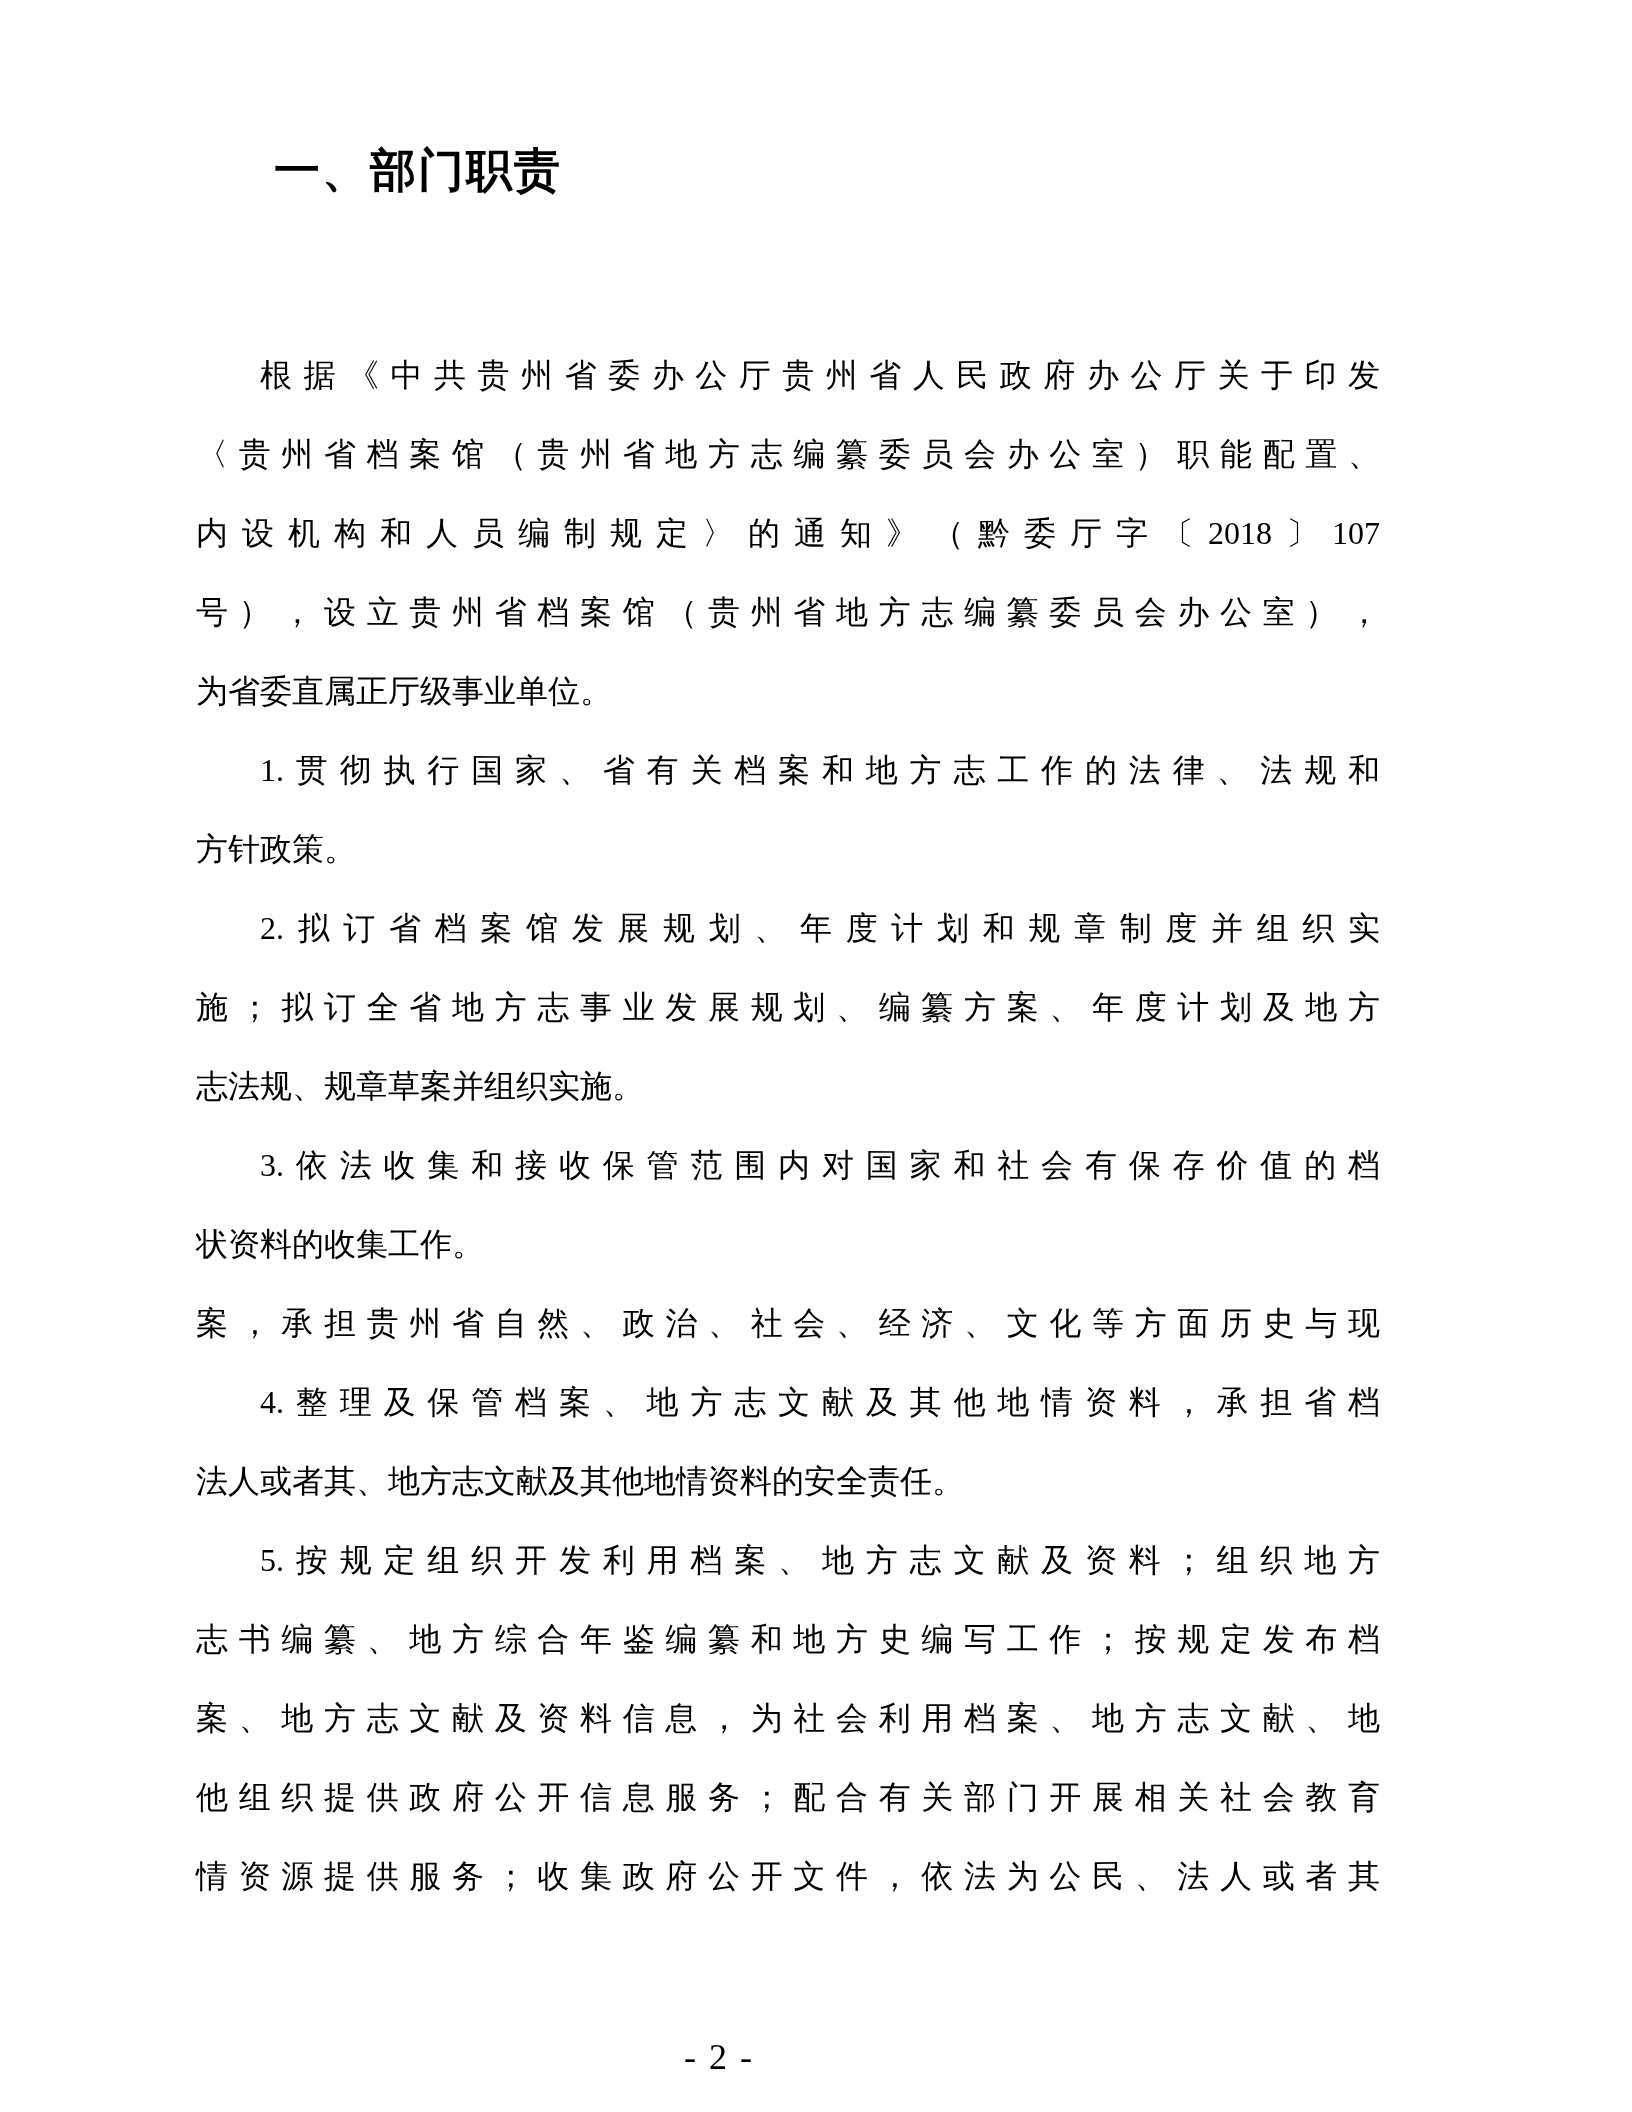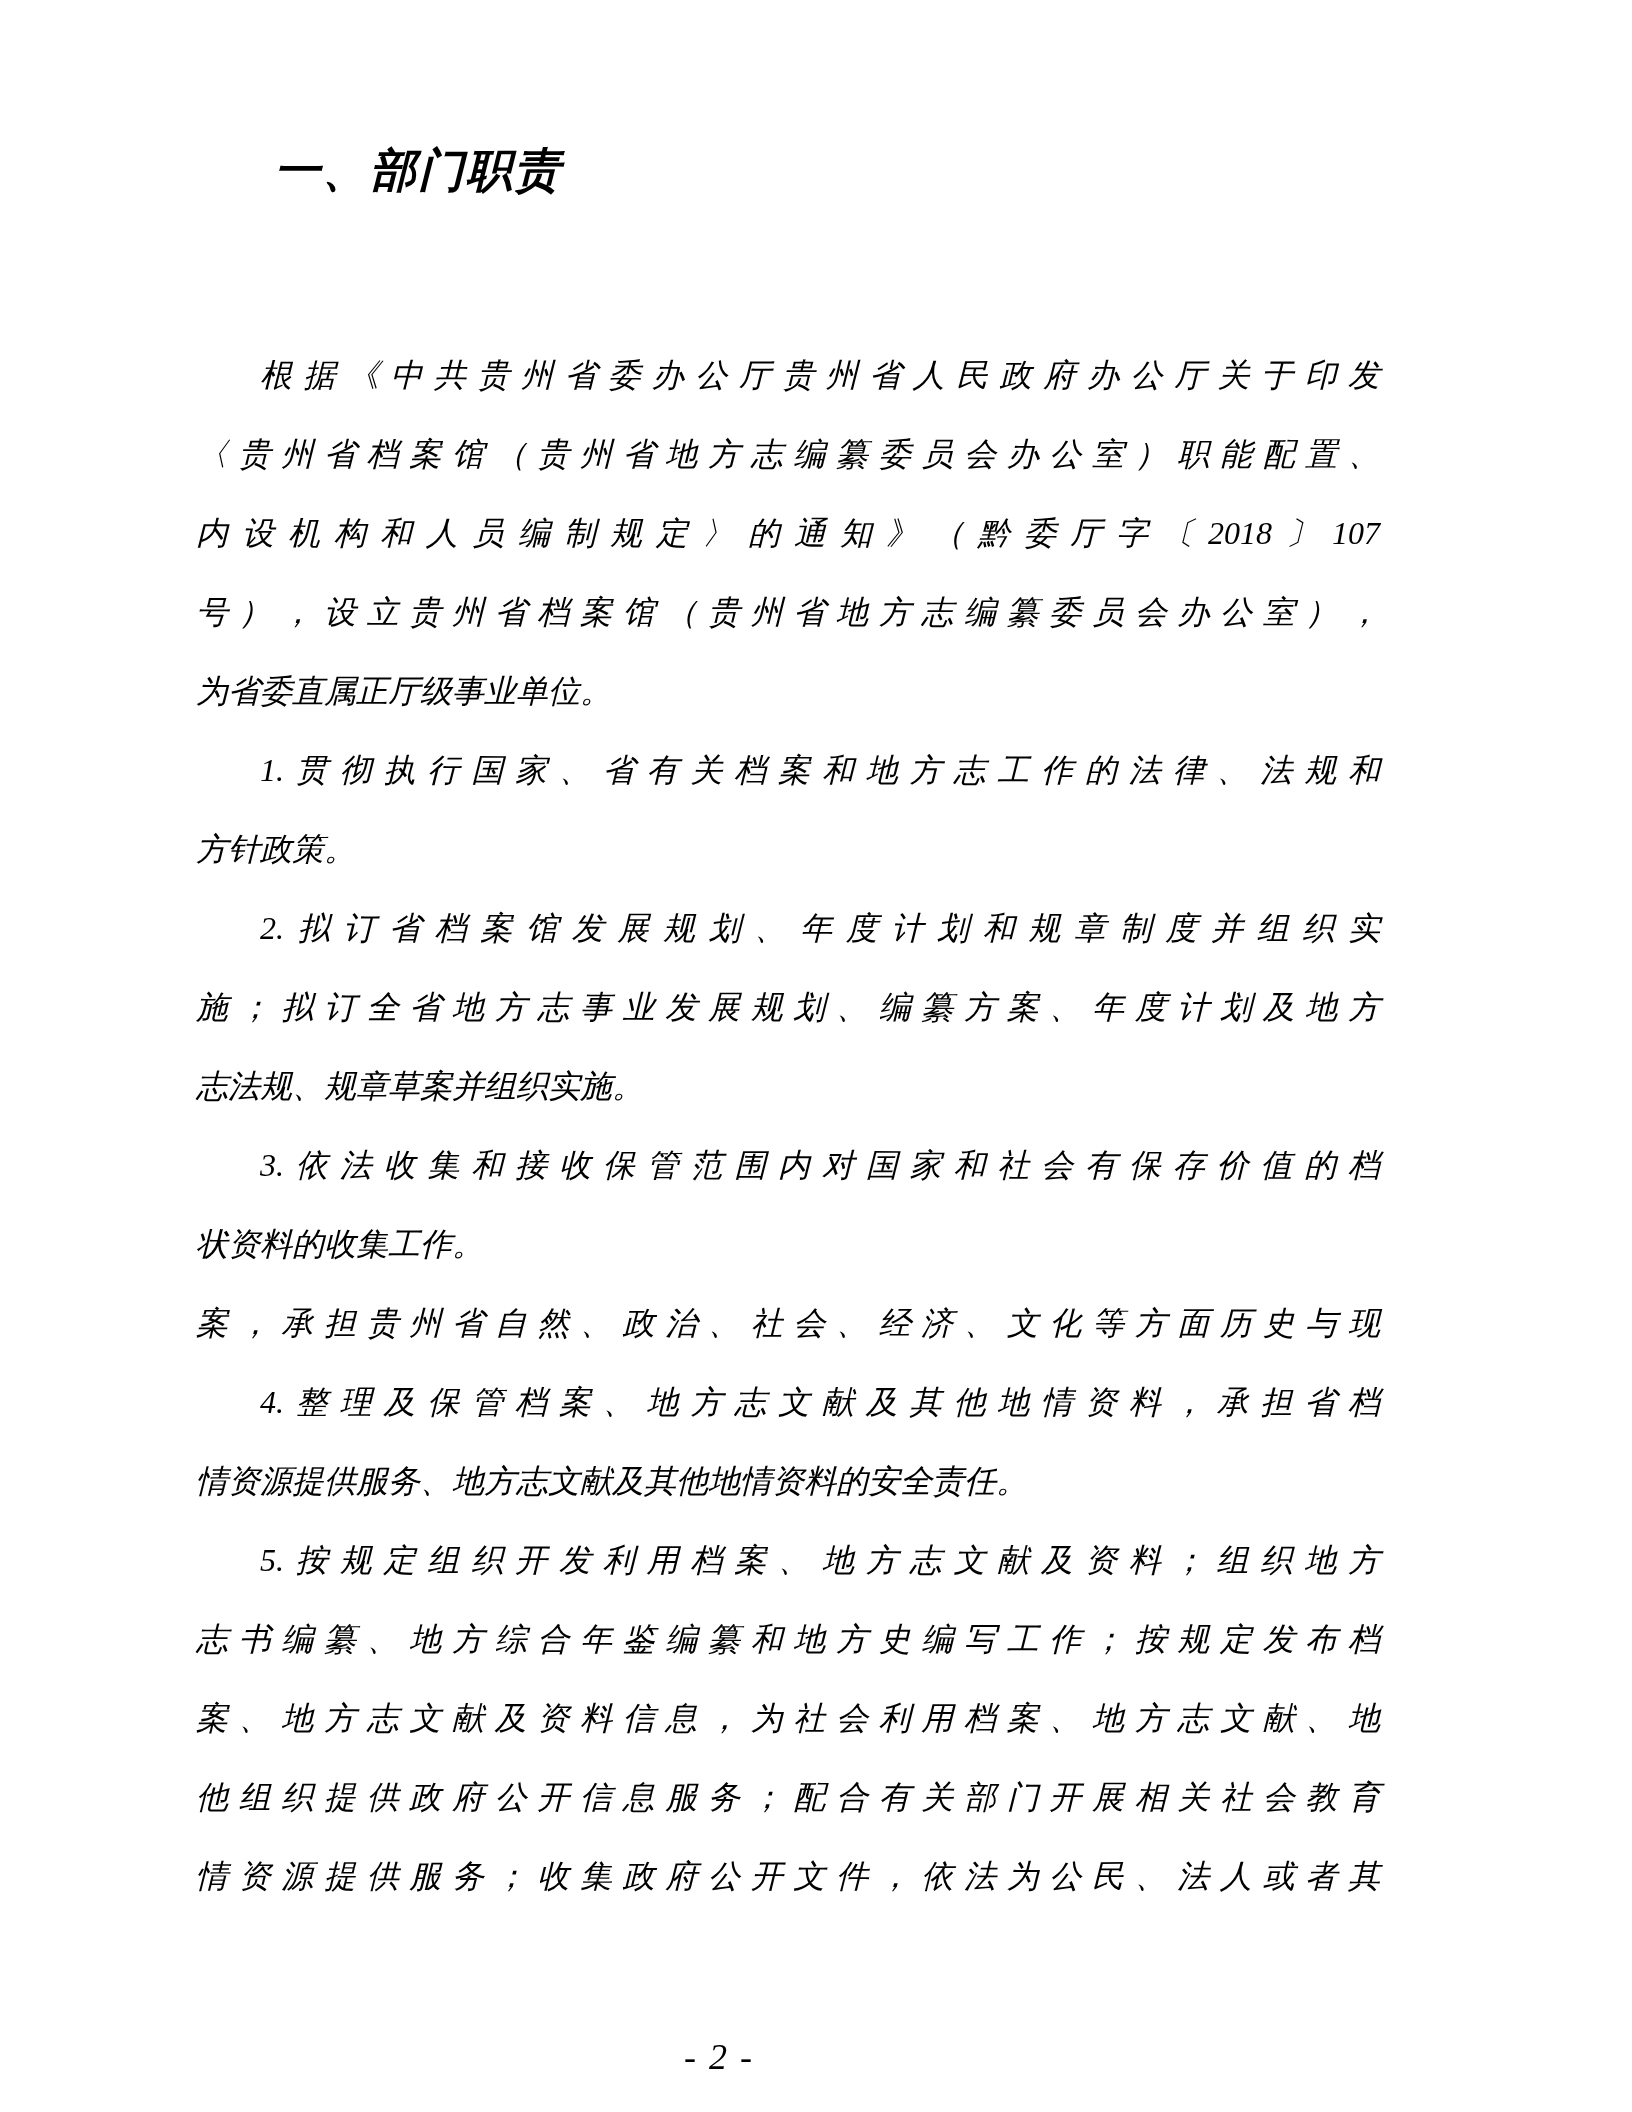--- a/index.html
+++ b/index.html
@@ -8,21 +8,20 @@
     background: #ffffff;
   }
   .page {
     position: relative;
     width: 1438px;
     height: 2112px;
     background: #ffffff;
     overflow: hidden;
     font-family: "Liberation Serif", "DejaVu Serif", serif;
     color: #000000;
-    font-style: italic;
   }
   .doc-heading {
     position: absolute;
     left: 274px;
     top: 140px;
     font-family: "Liberation Sans", "DejaVu Sans", sans-serif;
     font-weight: bold;
     font-size: 46px;
     letter-spacing: 2px;
     color: #000000;
@@ -76,21 +75,21 @@
     <div class="line left">为省委直属正厅级事业单位。</div>
     <div class="line indent justify">1.贯彻执行国家、省有关档案和地方志工作的法律、法规和</div>
     <div class="line left">方针政策。</div>
     <div class="line indent justify">2.拟订省档案馆发展规划、年度计划和规章制度并组织实</div>
     <div class="line justify">施；拟订全省地方志事业发展规划、编纂方案、年度计划及地方</div>
     <div class="line left">志法规、规章草案并组织实施。</div>
     <div class="line indent justify">3.依法收集和接收保管范围内对国家和社会有保存价值的档</div>
     <div class="line left">状资料的收集工作。</div>
     <div class="line justify">案，承担贵州省自然、政治、社会、经济、文化等方面历史与现</div>
     <div class="line indent justify">4.整理及保管档案、地方志文献及其他地情资料，承担省档</div>
-    <div class="line left">情资源提供服务、地方志文献及其他地情资料的安全责任。</div>
+    <div class="line left">法人或者其、地方志文献及其他地情资料的安全责任。</div>
     <div class="line indent justify">5.按规定组织开发利用档案、地方志文献及资料；组织地方</div>
     <div class="line justify">志书编纂、地方综合年鉴编纂和地方史编写工作；按规定发布档</div>
     <div class="line justify">案、地方志文献及资料信息，为社会利用档案、地方志文献、地</div>
     <div class="line justify">他组织提供政府公开信息服务；配合有关部门开展相关社会教育</div>
     <div class="line justify">情资源提供服务；收集政府公开文件，依法为公民、法人或者其</div>
   </div>
 
   <div class="page-number">- 2 -</div>
 
 </div>

